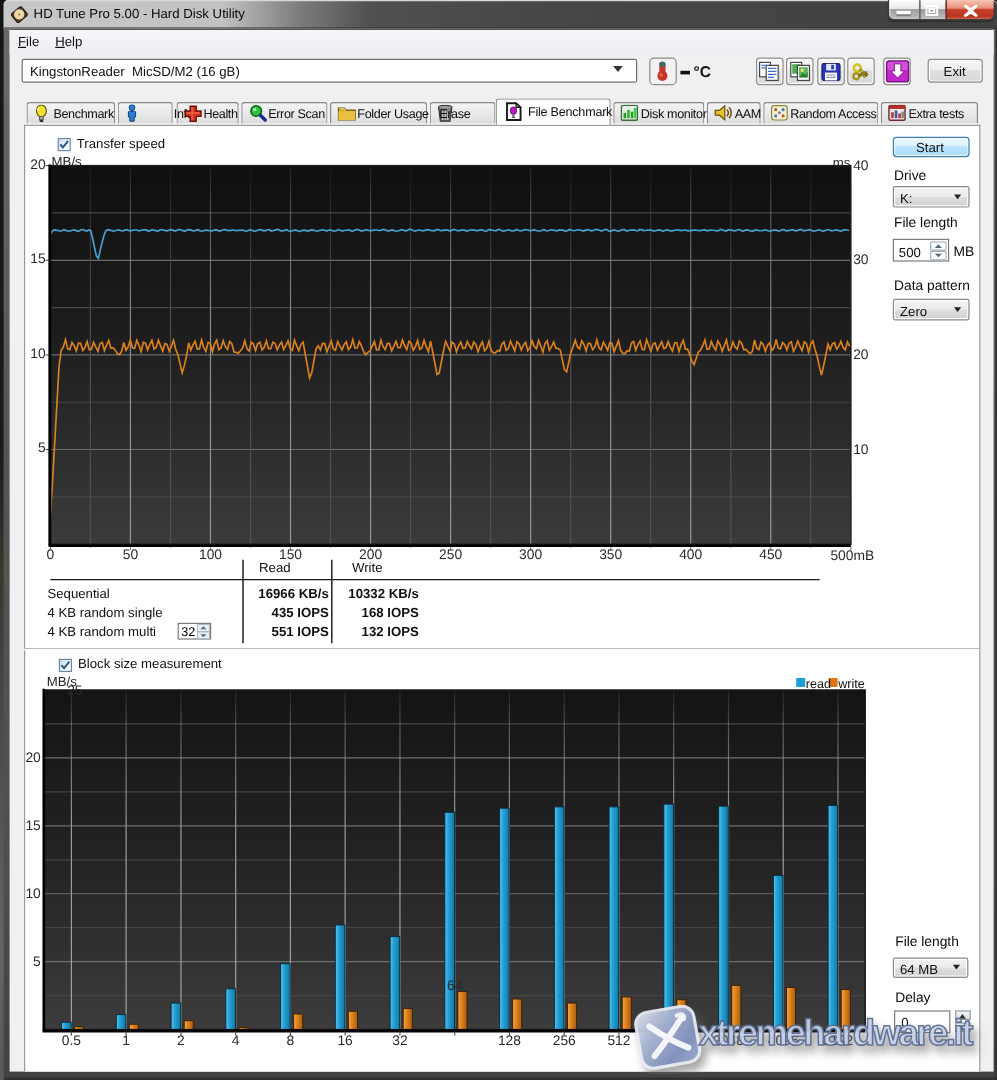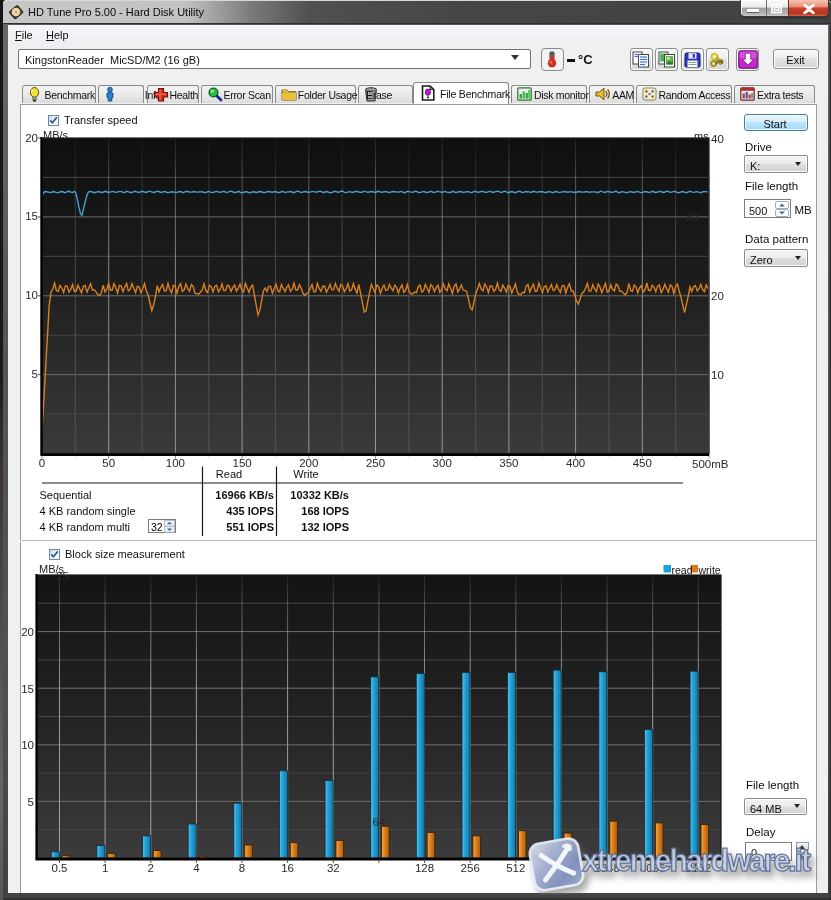--- a/index.html
+++ b/index.html
@@ -410,21 +410,21 @@
     <path d="M1.2 4.4 L3.4 6.8 L7.8 1.4" stroke="#2a5a8a" stroke-width="1.7" fill="none"></path>
   </svg>
 <div class="ab t11" style="left:64px;top:114px;z-index:5;">Transfer speed</div>
 <div class="ab t11" style="left:43px;top:128.5px;z-index:5;color:#222;">MB/s</div>
 <div class="ab yl" style="left:12px;top:132.5px;z-index:5;">20</div>
 <div class="ab yl" style="left:12px;top:211.4px;z-index:5;">15</div>
 <div class="ab yl" style="left:12px;top:290.3px;z-index:5;">10</div>
 <div class="ab yl" style="left:12px;top:369.1px;z-index:5;">5</div>
 <div class="ab t11" style="left:694px;top:129.5px;z-index:5;color:#222;">ms</div>
 <div class="ab" style="left:711px;top:132.5px;z-index:5;font-size:11.5px;color:#2a2a2a;">40</div>
-<div class="ab" style="left:685px;top:211.4px;z-index:5;font-size:11.5px;color:#2a2a2a;">30</div>
+<div class="ab" style="left:711px;top:211.4px;z-index:5;font-size:11.5px;color:#2a2a2a;">30</div>
 <div class="ab" style="left:711px;top:290.3px;z-index:5;font-size:11.5px;color:#2a2a2a;">20</div>
 <div class="ab" style="left:711px;top:369.1px;z-index:5;font-size:11.5px;color:#2a2a2a;">10</div>
 <div class="ab xl" style="left:22.0px;top:457.5px;z-index:5;">0</div>
 <div class="ab xl" style="left:88.7px;top:457.5px;z-index:5;">50</div>
 <div class="ab xl" style="left:155.4px;top:457.5px;z-index:5;">100</div>
 <div class="ab xl" style="left:222.1px;top:457.5px;z-index:5;">150</div>
 <div class="ab xl" style="left:288.8px;top:457.5px;z-index:5;">200</div>
 <div class="ab xl" style="left:355.5px;top:457.5px;z-index:5;">250</div>
 <div class="ab xl" style="left:422.2px;top:457.5px;z-index:5;">300</div>
 <div class="ab xl" style="left:488.9px;top:457.5px;z-index:5;">350</div>

